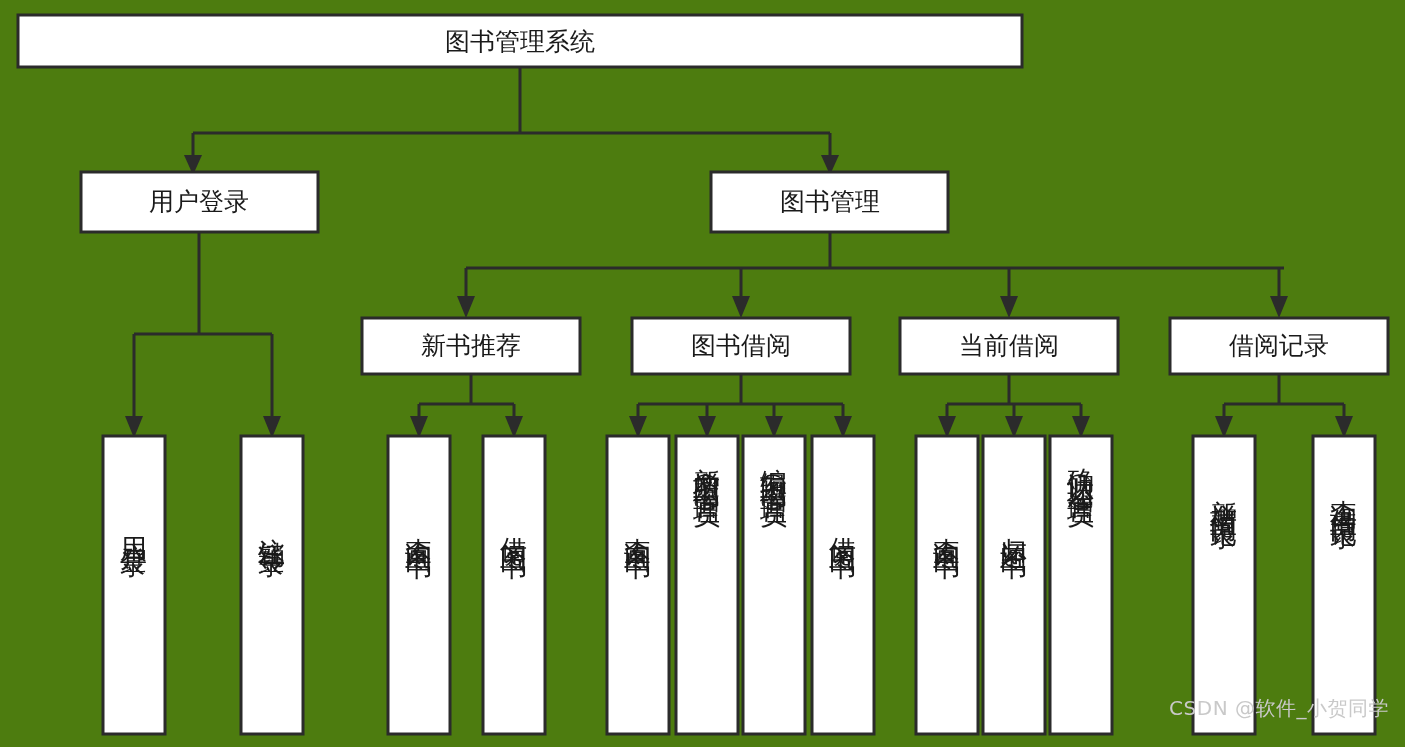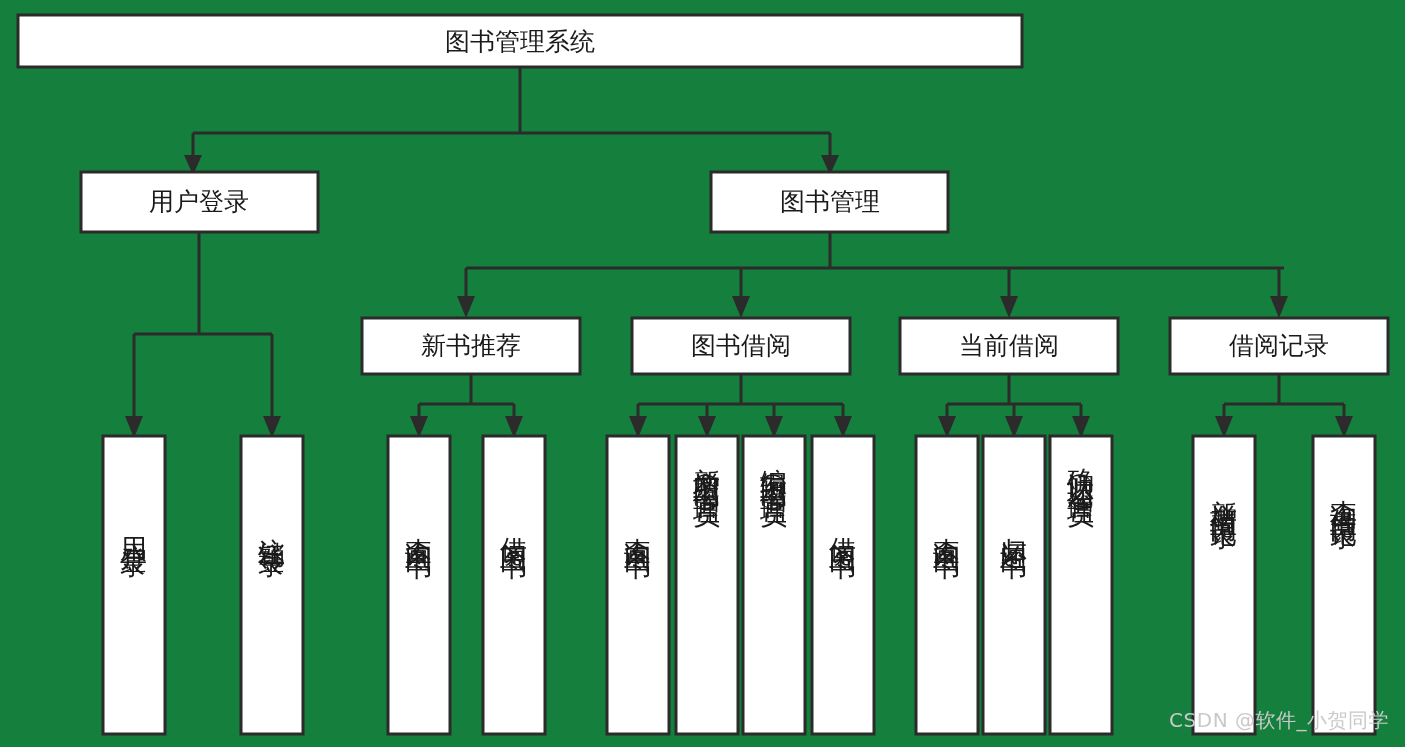--- a/index.html
+++ b/index.html
@@ -7,21 +7,21 @@
     padding: 0;
     background: #ffffff;
   }
   body {
     font-family: "DejaVu Sans", "Liberation Sans", sans-serif;
   }
   #diagram-root {
     position: relative;
     width: 1405px;
     height: 747px;
-    background: #15803d;
+    background: #4d7c0f;
     overflow: hidden;
   }
   svg.diagram-canvas {
     position: absolute;
     left: 0;
     top: 0;
     width: 1405px;
     height: 747px;
   }
   .node-box {
@@ -59,21 +59,21 @@
     font-family: "DejaVu Sans", "Liberation Sans", sans-serif;
     font-size: 27px;
     line-height: 1;
     letter-spacing: 5px;
     color: #1a1a1a;
     white-space: nowrap;
   }
   .watermark {
     position: absolute;
     right: 16px;
-    bottom: 13px;
+    bottom: 25px;
     font-family: "DejaVu Sans", "Liberation Sans", sans-serif;
     font-size: 20px;
     color: #c9c9c9;
     letter-spacing: 0.5px;
     white-space: nowrap;
   }
 </style>
 </head>
 <body>
 

